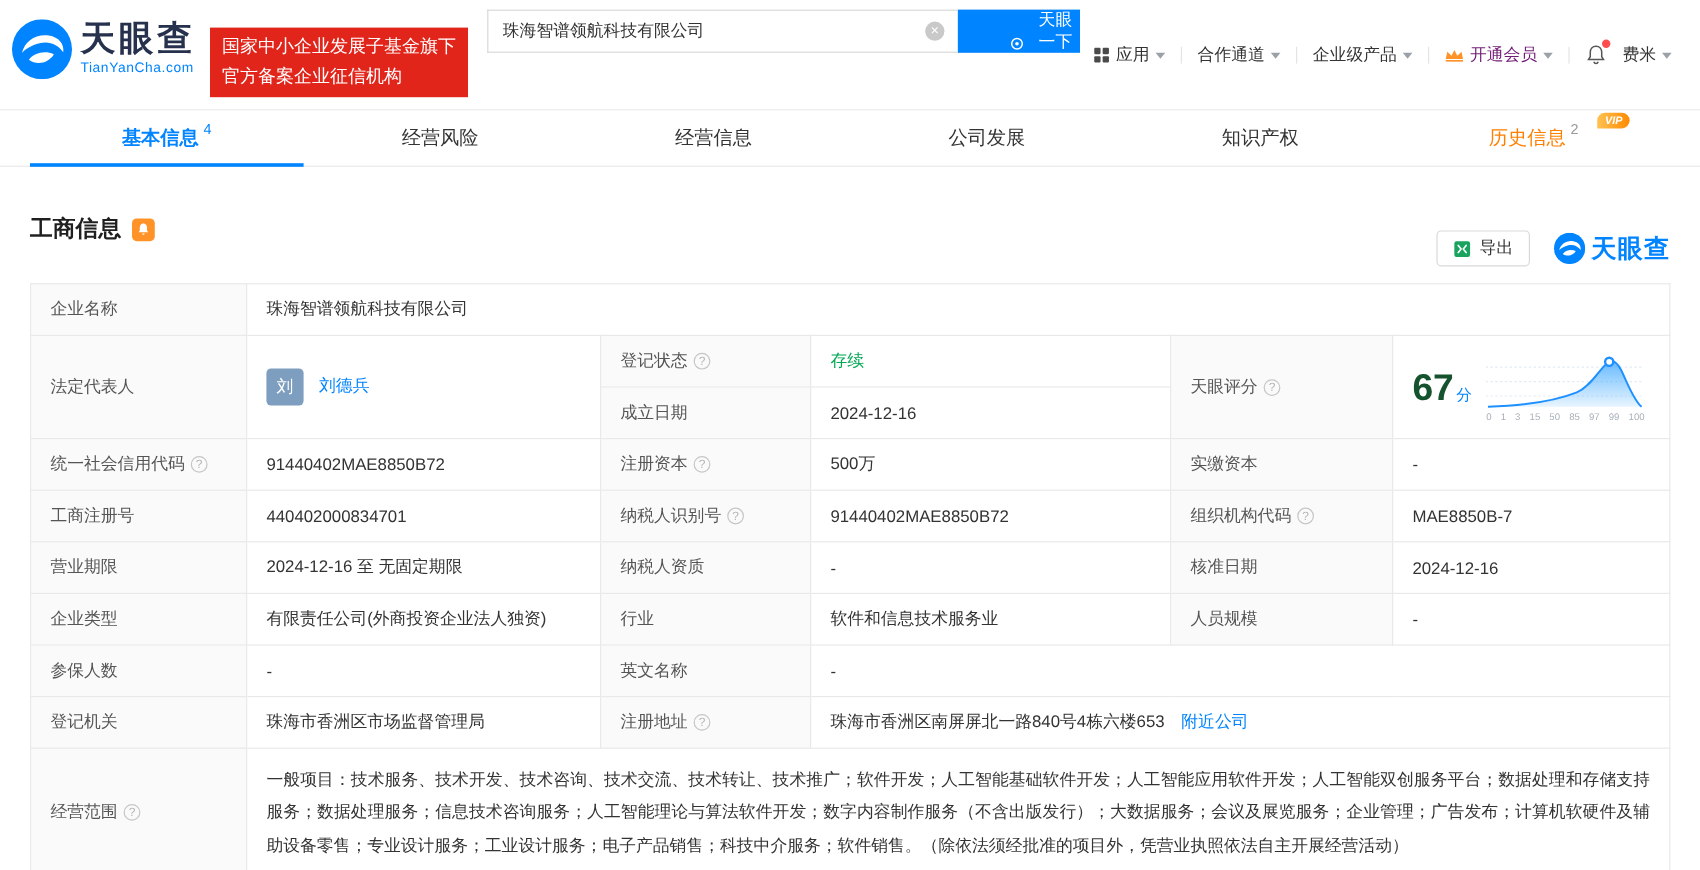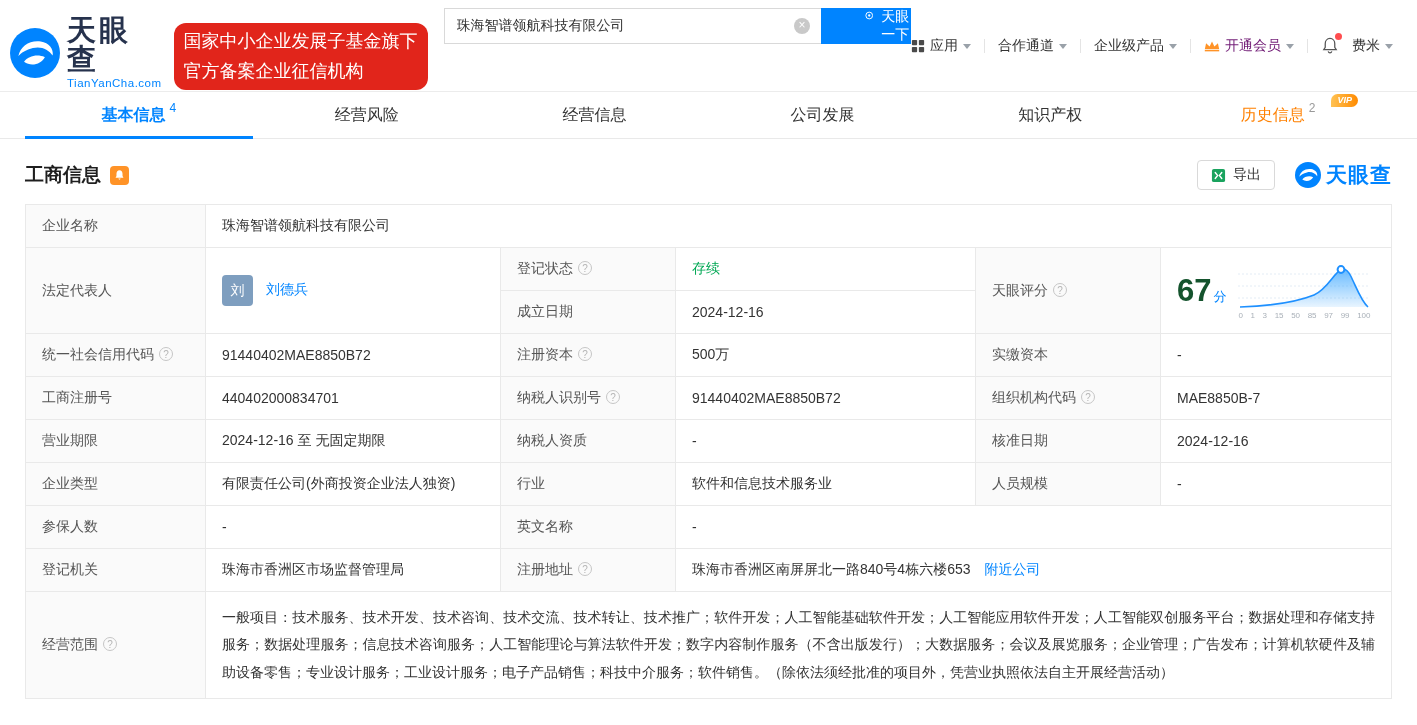--- a/index.html
+++ b/index.html
@@ -6,34 +6,34 @@
   html,body { width:1417px; height:725px; overflow:hidden; background:#fff; color:#333;
     font-family:"Liberation Sans","DejaVu Sans",sans-serif; }
 
   
   .topbar { display:flex; align-items:flex-start; height:92px; padding:0 24px 0 10px;
     border-bottom:1px solid #ececec; }
   .logo { display:flex; align-items:center; gap:7px; margin-top:16px; cursor:pointer; }
   .logo-mark { width:50px; height:50px; flex:none; }
   .logo-title { font-size:29px; font-weight:bold; color:#26324d; letter-spacing:3px; line-height:1; }
   .logo-sub { font-size:11.5px; color:#0084ff; margin-top:3px; letter-spacing:.5px; }
-  .gov-badge { margin:23px 0 0 12px; background:#e1251b; color:#fff; font-size:18px;
-    padding:4px 10px; line-height:1.65; border-radius:12px; white-space:nowrap; }
+  .gov-badge { margin:23px 0 0 12px; background:#e1251b; color:#fff; font-size:15px;
+    padding:4px 10px; line-height:1.65; border-radius:0; white-space:nowrap; }
   .search-area { margin-left:16px; margin-top:8px; width:494px; }
   .search-tabs { display:flex; border-bottom:1px solid #ebebeb; }
   .search-tab { padding:4px 14px 5px; font-size:13px; color:#333; cursor:pointer; }
   .search-tab.active { background:#0084ff; color:#fff; border-radius:2px 2px 0 0; }
   .search-row { display:flex; }
   .search-input-wrap { position:relative; flex:1; }
   .search-input { width:100%; height:36px; border:1px solid #d9d9d9; border-right:none;
     padding:0 36px 0 12px; font-size:14px; color:#333; outline:none; }
   .clear-btn { position:absolute; right:11px; top:10px; width:16px; height:16px; background:#c9c9c9;
     color:#fff; border-radius:50%; font-size:12px; line-height:15px; text-align:center; cursor:pointer; }
-  .search-btn { width:90px; height:36px; background:#0084ff; color:#fff; border:none; font-size:14px;
-    display:flex; align-items:flex-start; justify-content:center; gap:6px; cursor:pointer;padding-left:44px; }
+  .search-btn { width:102px; height:36px; background:#0084ff; color:#fff; border:none; font-size:14px;
+    display:flex; align-items:flex-end; justify-content:center; gap:6px; cursor:pointer;padding-left:44px; }
   .top-menu { margin-left:auto; margin-top:36px; display:flex; align-items:center; gap:13px;
     font-size:14px; color:#333; white-space:nowrap; }
   .menu-item { display:flex; align-items:center; gap:5px; cursor:pointer; }
   .menu-sep { width:1px; height:14px; background:#e4e4e4; }
   .vip-link { color:#701a75; }
   .caret { width:0; height:0; border-left:4px solid transparent; border-right:4px solid transparent;
     border-top:5px solid #9aa1a9; margin-top:2px; }
   .bell-wrap { position:relative; cursor:pointer; display:flex; align-items:center; }
   .bell-dot { position:absolute; top:-3px; right:-3px; width:7px; height:7px; border-radius:50%;
     background:#ff4d4f; }
@@ -50,21 +50,21 @@
   .nav-tab.history { color:#ff8000; }
   .vip-tag { position:absolute; top:2px; right:34px; background:linear-gradient(90deg,#ffc253,#ff8a00);
     color:#fff; font-size:9px; font-weight:bold; font-style:italic; line-height:13px; padding:0 6px;
     border-radius:7px 7px 7px 0; }
 
   
   .section-head { display:flex; align-items:center; margin:21px 25px 14px; }
   .section-title { font-size:19px; font-weight:bold; color:#1f1f1f; }
   .notice-icon { width:19px; height:19px; margin-left:9px; background:#ff9327; border-radius:4px;
     display:inline-flex; align-items:center; justify-content:center; cursor:pointer; }
-  .right-tools { margin-left:auto; display:flex; align-items:center; gap:20px; }
+  .right-tools { margin-left:auto; display:flex; align-items:center; gap:20px;margin-top:32px; }
   .export-btn { display:flex; align-items:center; gap:7px; background:#fff; border:1px solid #d9d9d9;
     border-radius:4px; padding:5px 13px; font-size:14px; color:#333; cursor:pointer; }
   .watermark { display:flex; align-items:center; gap:5px; }
   .watermark .logo-mark { width:26px; height:26px; }
   .watermark-text { font-size:21px; font-weight:bold; color:#0084ff; letter-spacing:1px; }
 
   
   .info-table { width:1367px; margin:0 25px; border-collapse:collapse; table-layout:fixed;
     font-size:14px; }
   .info-table td { border:1px solid #e9e9e9; padding:12px 16px; color:#333; vertical-align:middle;

